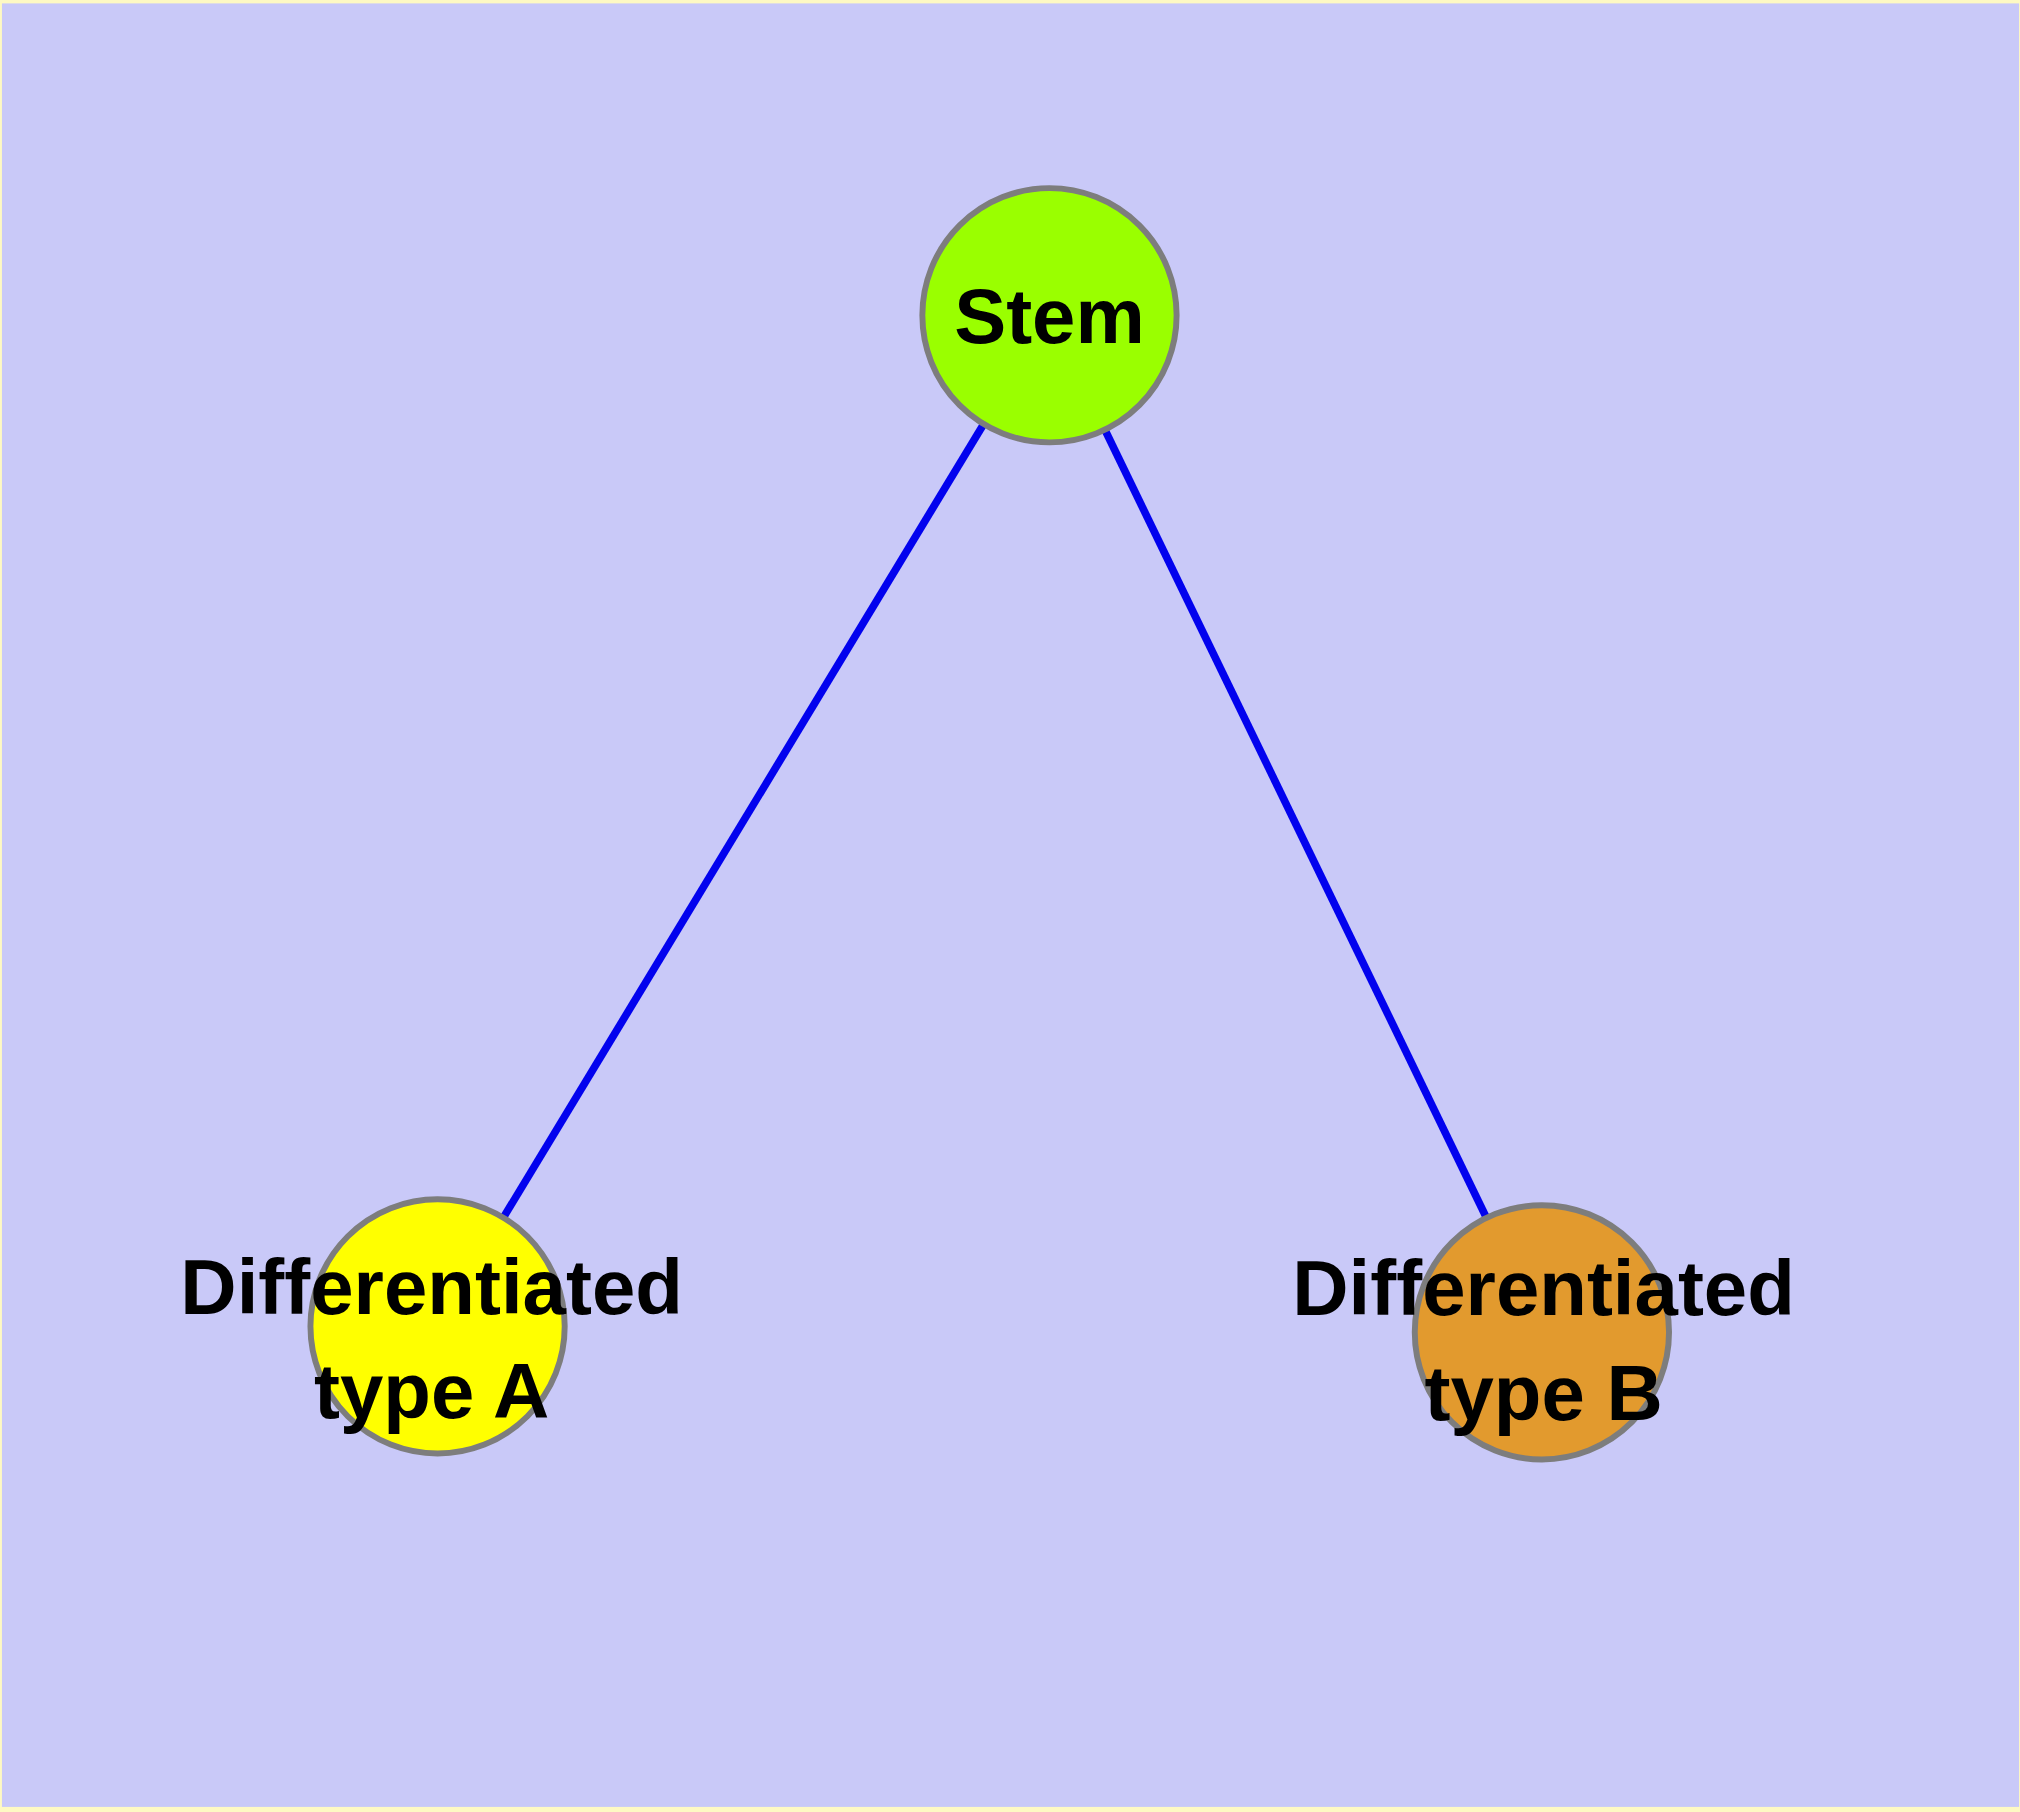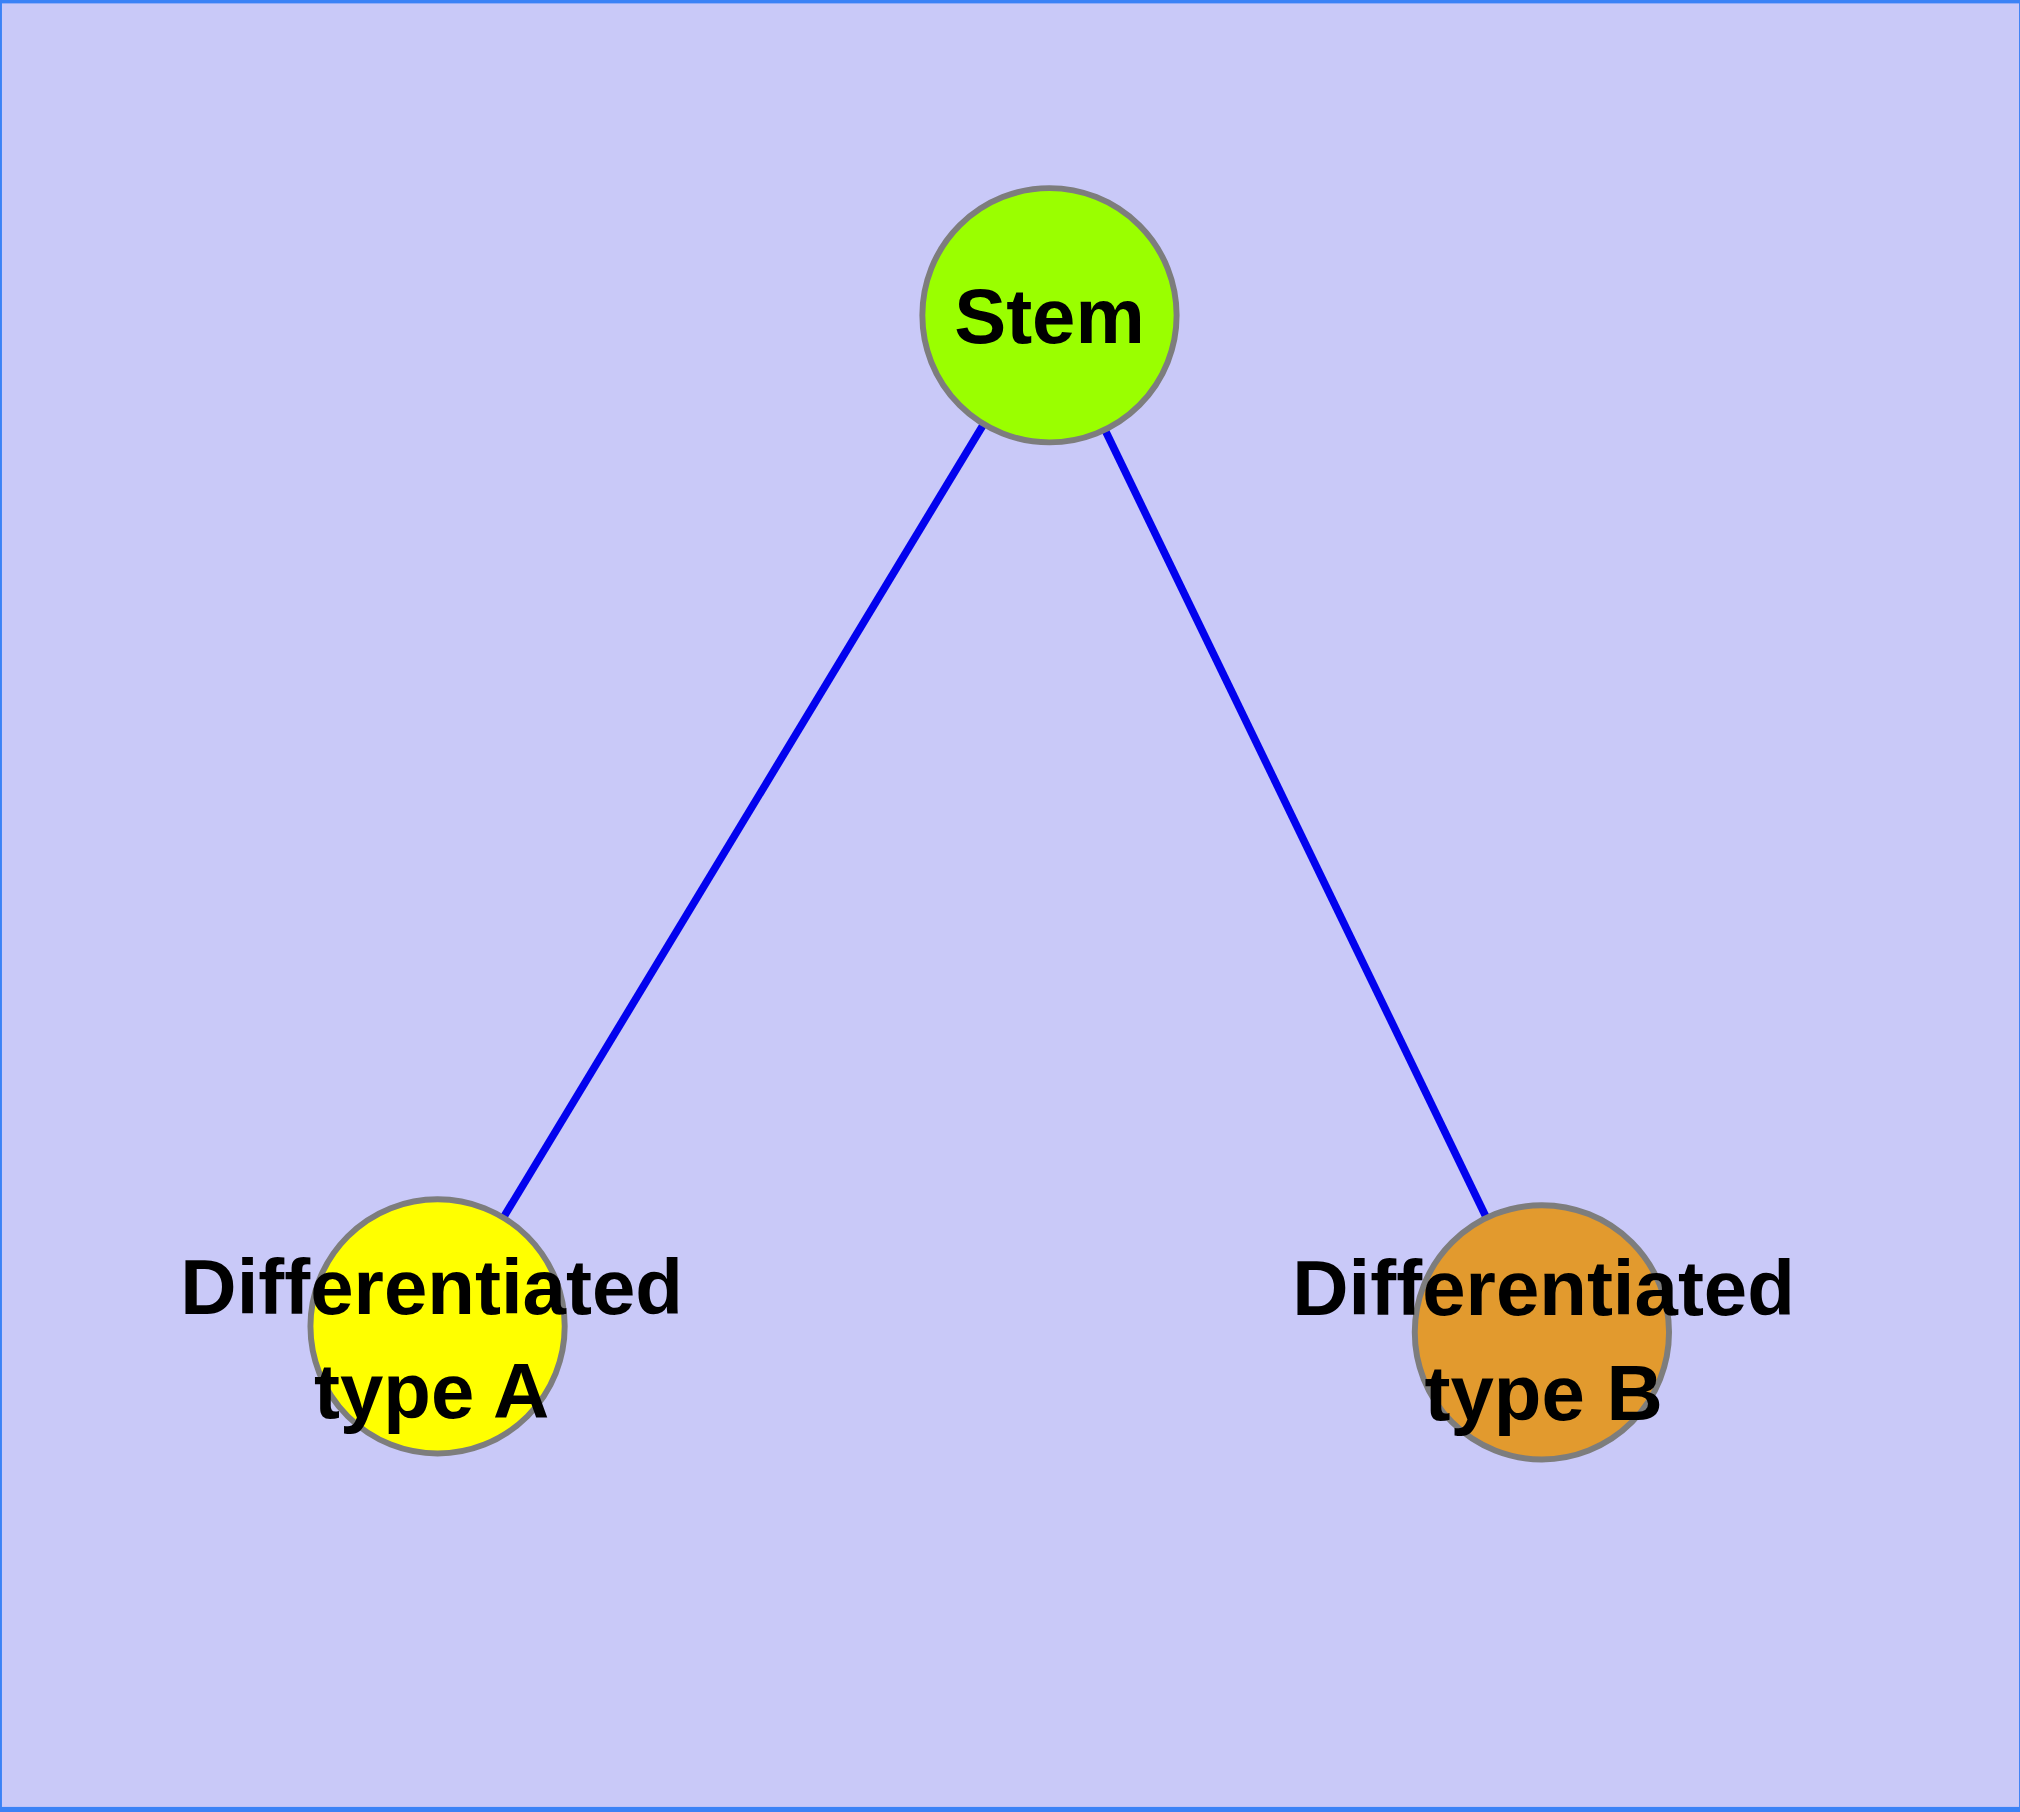--- a/index.html
+++ b/index.html
@@ -5,21 +5,21 @@
   html, body {
     margin: 0;
     padding: 0;
     background: #f1f1f9;
     font-family: "Liberation Sans", sans-serif;
   }
   .stage {
     position: relative;
     width: 2021px;
     height: 1812px;
-    background: #3b82f6;
+    background: #fef9c3;
     overflow: hidden;
   }
   svg {
     display: block;
   }
   .node-label {
     font-family: "Liberation Sans", sans-serif;
     font-weight: bold;
     font-size: 92px;
   }

